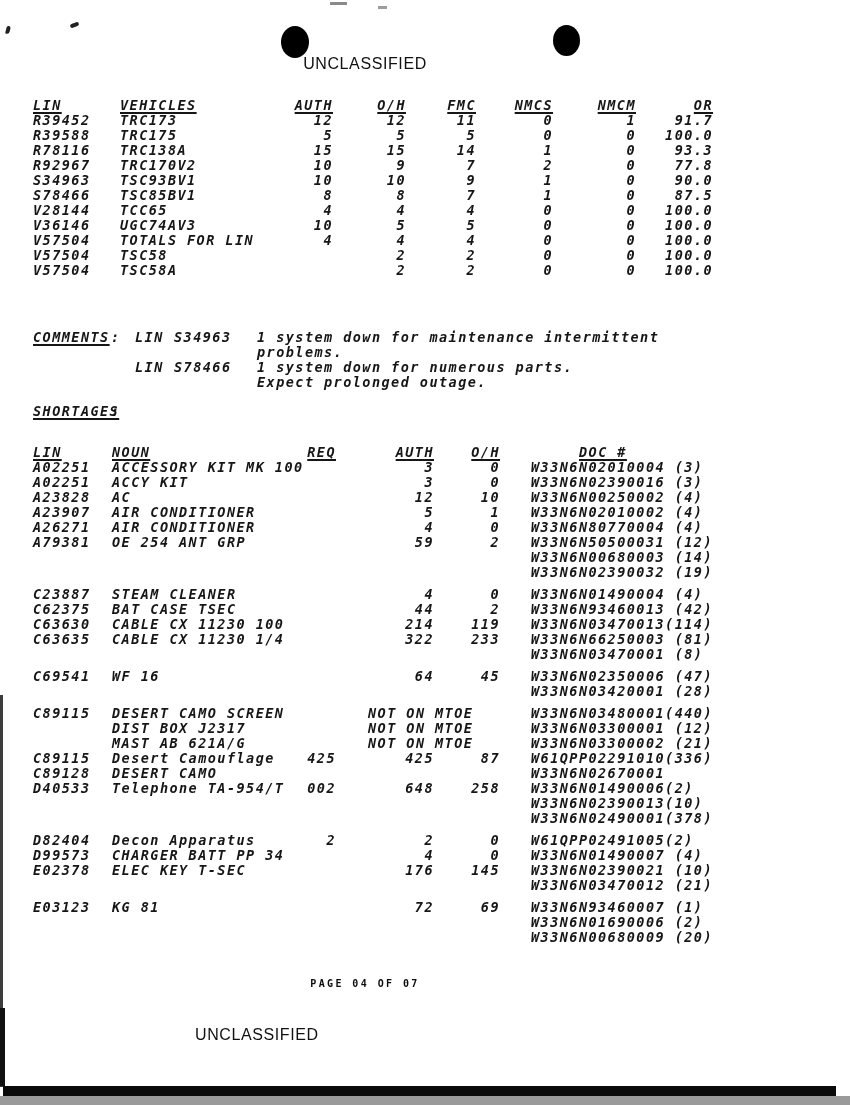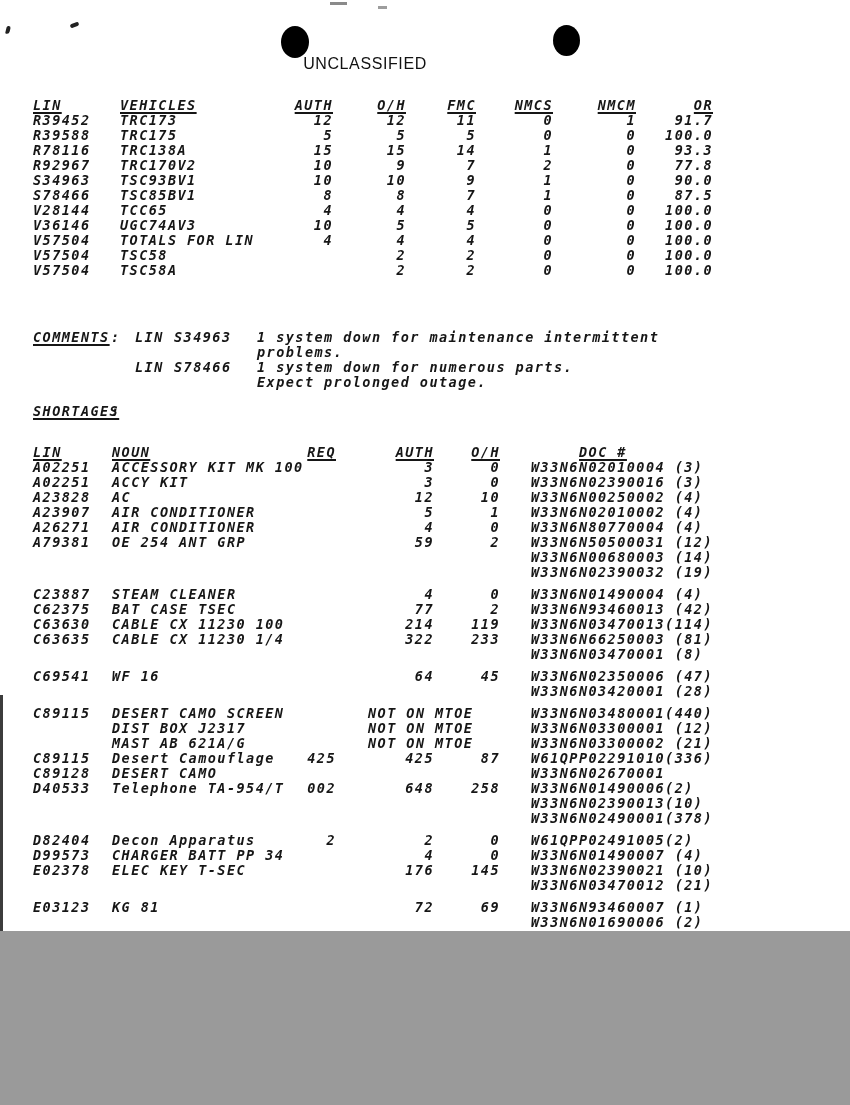--- a/index.html
+++ b/index.html
@@ -1,17 +1,17 @@
 <!DOCTYPE html>
 <html><head>
 <meta charset="utf-8">
 <style>
   html,body{margin:0;padding:0;background:#9a9a9a;}
   .page{
-    position:relative;width:850px;height:931px;background:#ffffff;
+    position:relative;width:850px;height:1096px;background:#ffffff;
     overflow:hidden;
     font-family:"DejaVu Sans Mono",monospace;
     color:#161616;
   }
   .sans{font-family:"Liberation Sans","DejaVu Sans",sans-serif;color:#111;}
   
   .banner-top{position:absolute;top:55px;left:0;width:730px;text-align:center;font-size:16px;letter-spacing:0.6px;}
   .banner-bottom{position:absolute;top:1026px;left:195px;font-size:16px;letter-spacing:0.6px;}
   .page-num{position:absolute;top:978px;left:25px;width:680px;text-align:center;
     font-family:"DejaVu Sans Mono",monospace;font-weight:bold;font-size:10px;letter-spacing:2.4px;color:#0d0d0d;}
@@ -299,21 +299,21 @@
       <div class="t-row">
         <span class="cell cl-lin">C23887</span>
         <span class="cell cl-noun">STEAM CLEANER</span>
         <span class="cell cr-sauth">4</span>
         <span class="cell cr-soh">0</span>
         <span class="cell cl-doc">W33N6N01490004 (4)</span>
       </div>
       <div class="t-row">
         <span class="cell cl-lin">C62375</span>
         <span class="cell cl-noun">BAT CASE TSEC</span>
-        <span class="cell cr-sauth">77</span>
+        <span class="cell cr-sauth">44</span>
         <span class="cell cr-soh">2</span>
         <span class="cell cl-doc">W33N6N93460013 (42)</span>
       </div>
       <div class="t-row">
         <span class="cell cl-lin">C63630</span>
         <span class="cell cl-noun">CABLE CX 11230 100</span>
         <span class="cell cr-sauth">214</span>
         <span class="cell cr-soh">119</span>
         <span class="cell cl-doc">W33N6N03470013(114)</span>
       </div>

